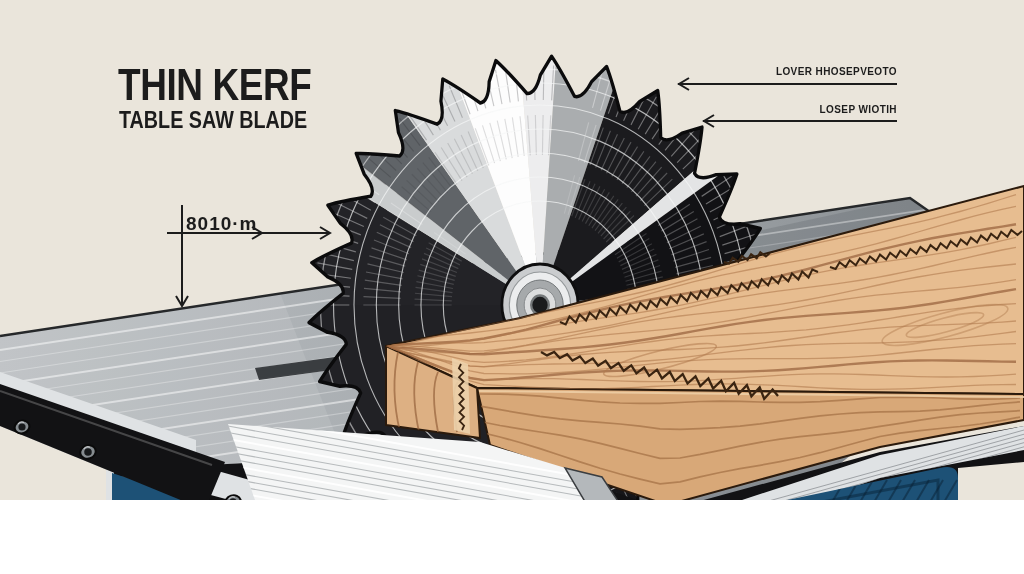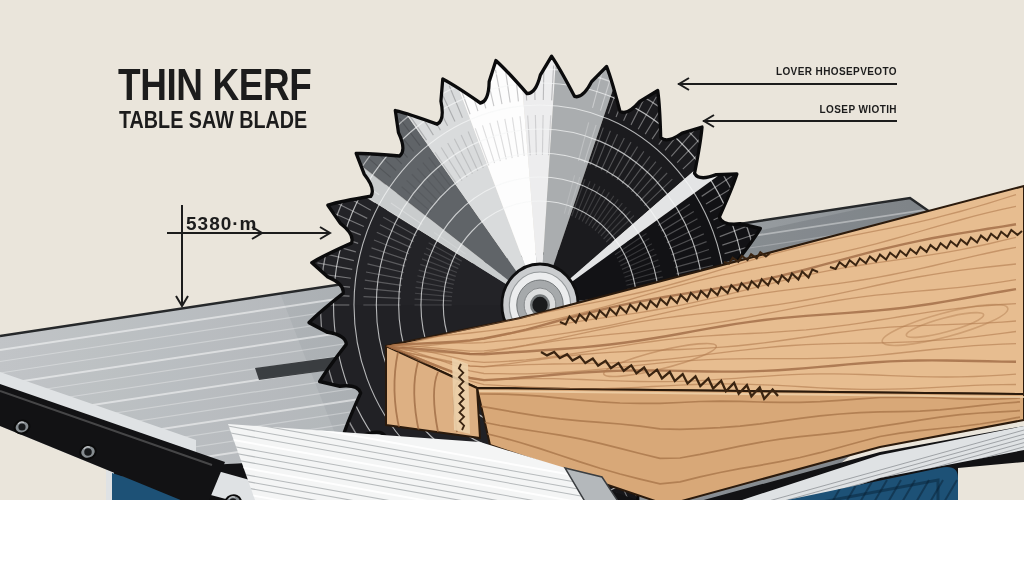--- a/index.html
+++ b/index.html
@@ -557,16 +557,16 @@
       </g>
       <g>
         <line x1="703" y1="121" x2="897" y2="121"></line>
         <path d="M714,115 L704,121 L714,127"></path>
       </g>
     </g>
   </svg>
 
   <div class="txt title-line1">THIN KERF</div>
   <div class="txt title-line2">TABLE SAW BLADE</div>
-  <div class="txt meas-label">5380·m</div>
+  <div class="txt meas-label">8010·m</div>
   <div class="txt callout callout1">LOVER HHOSEPVEOTO</div>
   <div class="txt callout callout2">LOSEP WIOTIH</div>
 </div>
 
 </body></html>

